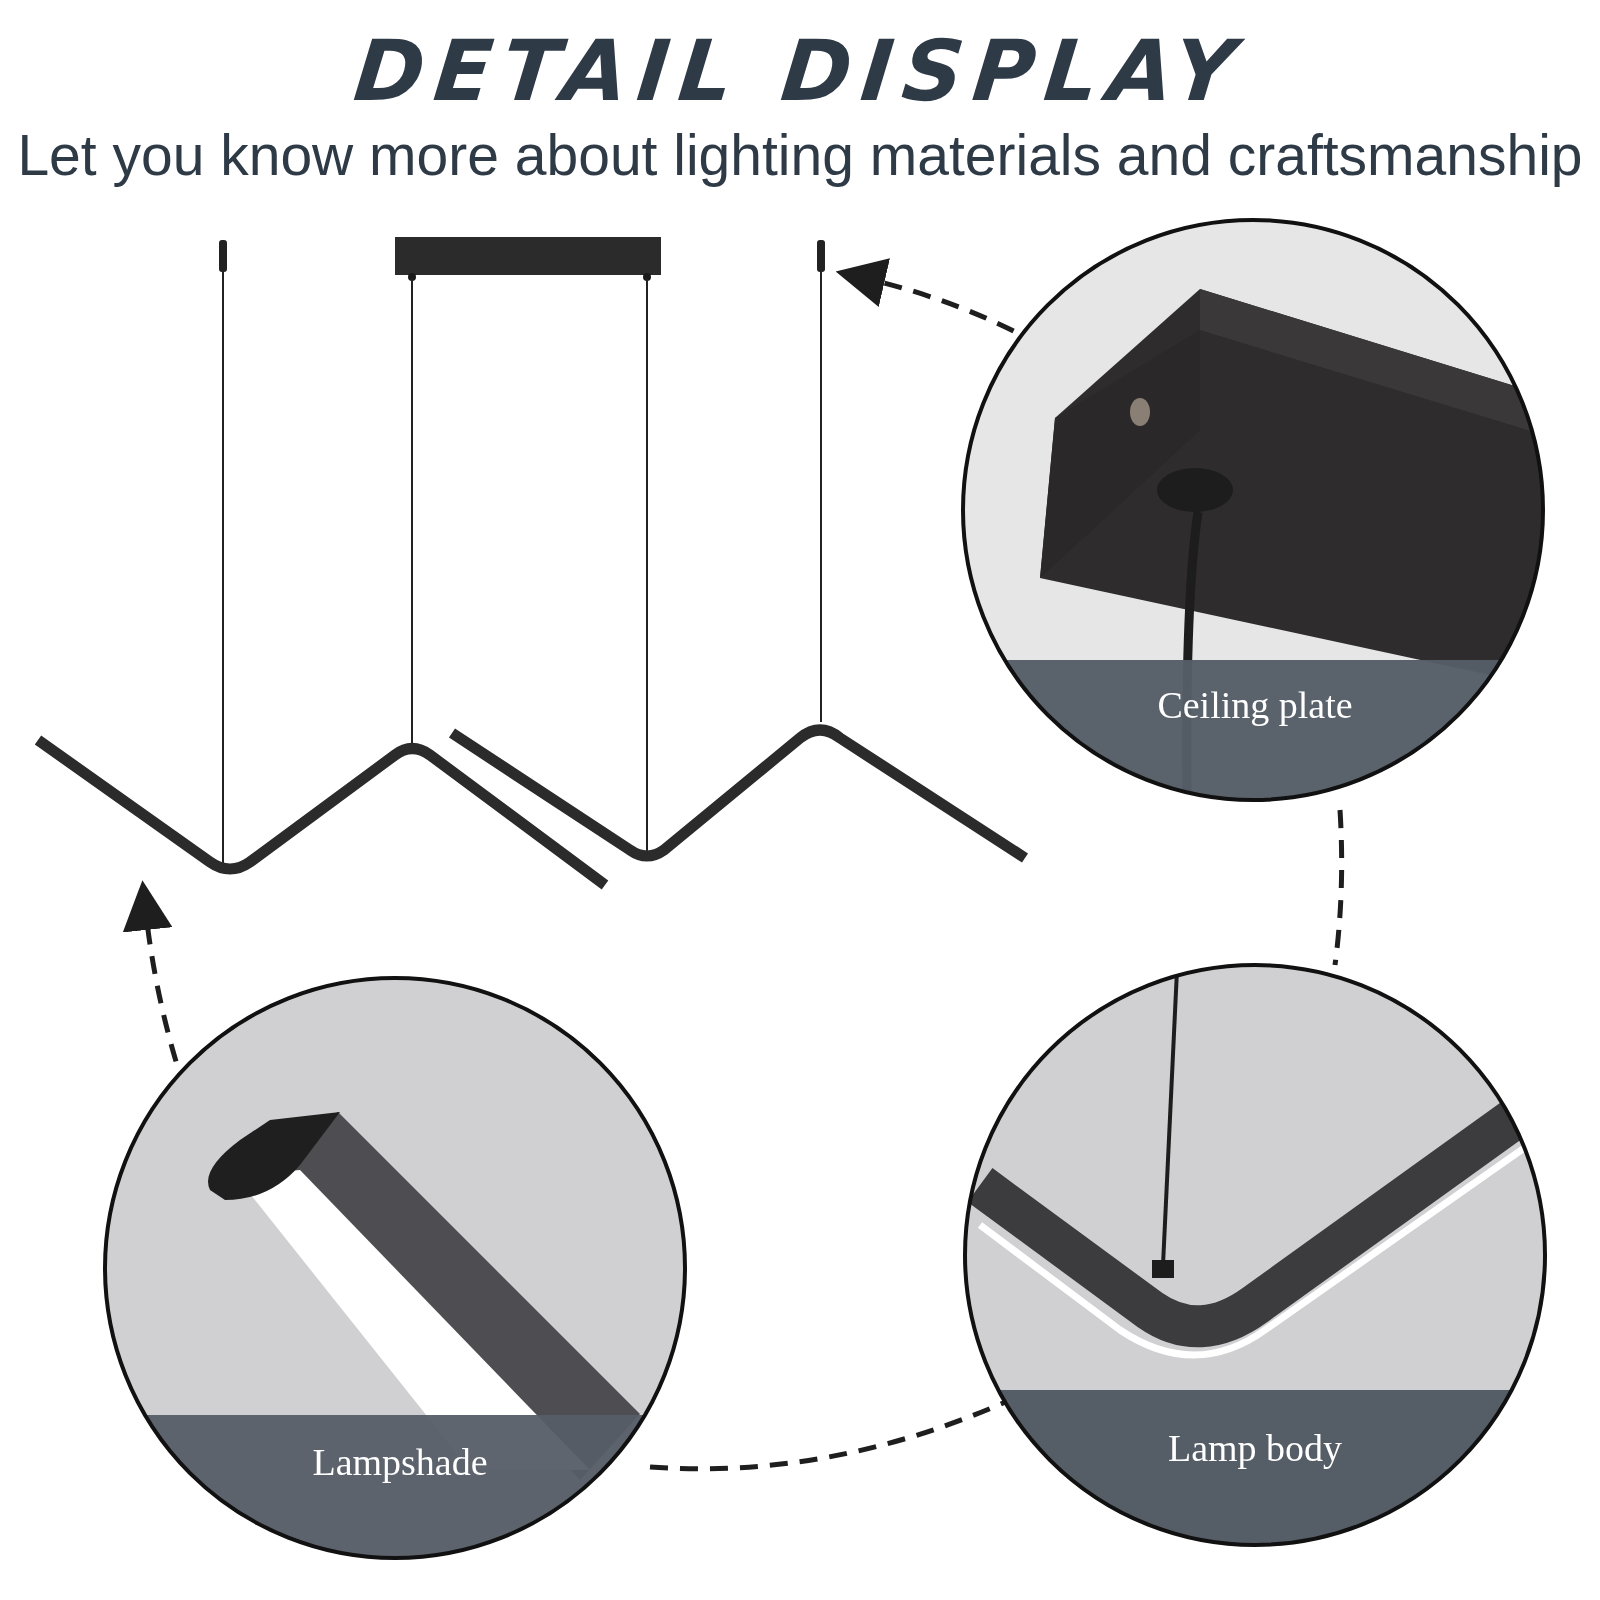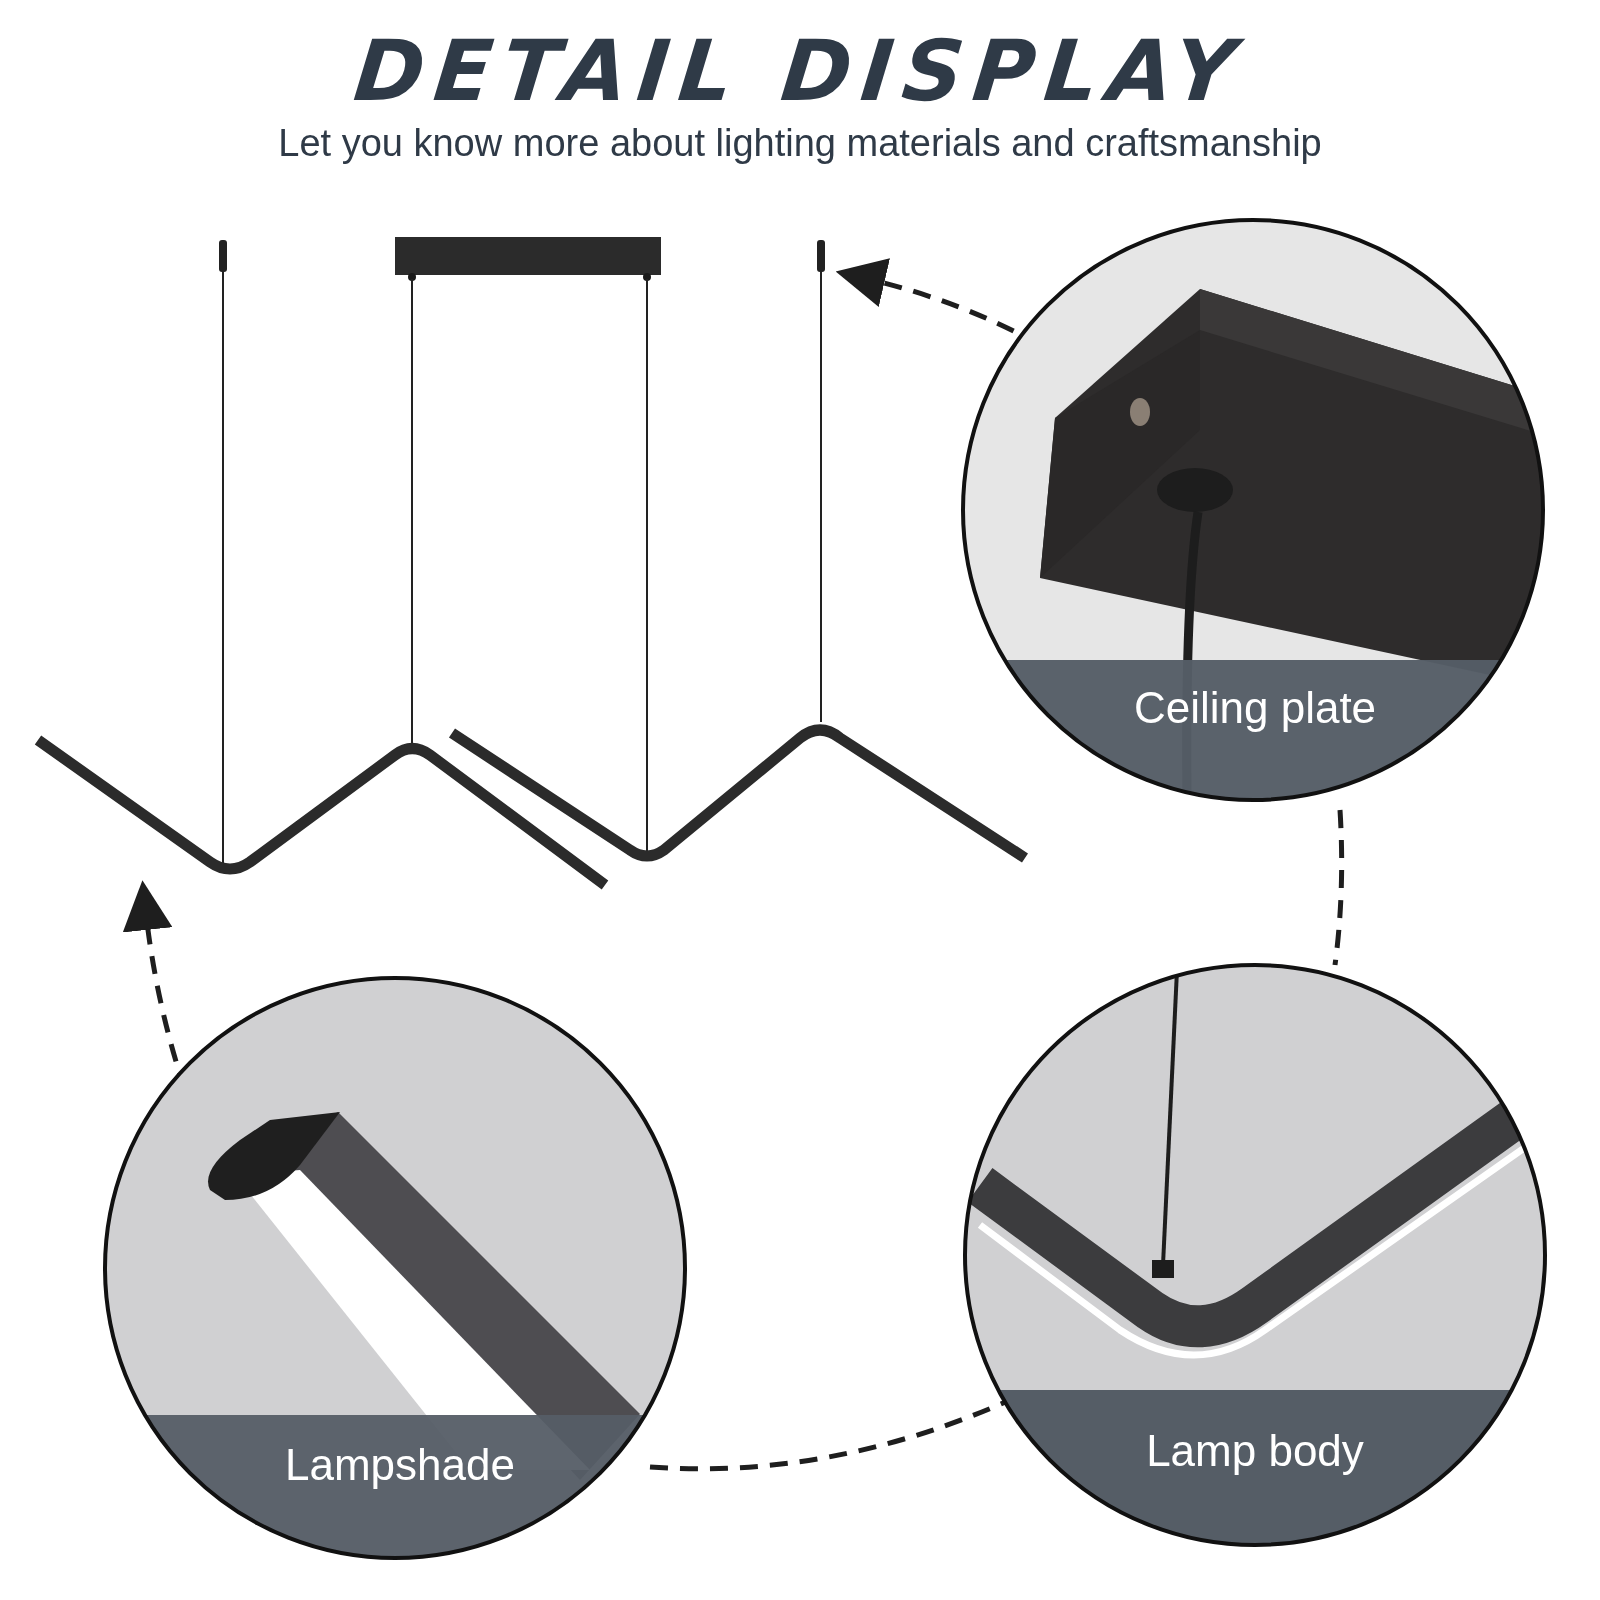--- a/index.html
+++ b/index.html
@@ -1,20 +1,20 @@
 <!DOCTYPE html>
 <html><head>
 <meta charset="utf-8">
 <style>
   html, body { margin:0; padding:0; background:#ffffff; }
   body { width:1600px; height:1600px; position:relative; overflow:hidden; font-family:"Liberation Sans", sans-serif; }
   .title { position:absolute; left:0; top:22px; width:1600px; text-align:center; font-family:"DejaVu Sans", sans-serif; font-weight:bold; font-size:84px; letter-spacing:10px; color:#2f3a47; font-style:italic; transform:skewX(-6deg); }
-  .subtitle { position:absolute; left:0; top:122px; width:1600px; text-align:center; font-family:"Liberation Sans", sans-serif; font-size:38px; color:#2f3a47; }
+  .subtitle { position:absolute; left:0; top:122px; width:1600px; text-align:center; font-family:"Liberation Sans", sans-serif; font-size:57px; color:#2f3a47; }
   svg.art { position:absolute; left:0; top:0; }
-  .label { position:absolute; text-align:center; color:#ffffff; font-family:Liberation Sans, sans-serif; font-size:44px; }
+  .label { position:absolute; text-align:center; color:#ffffff; font-family:Liberation Serif, serif; font-size:38px; }
 </style>
 </head>
 <body>
 
 <div class="title">DETAIL DISPLAY</div>
 <div class="subtitle">Let you know more about lighting materials and craftsmanship</div>
 
 <svg class="art" width="1600" height="1600" viewBox="0 0 1600 1600">
   <defs>
     <clipPath id="c1">

